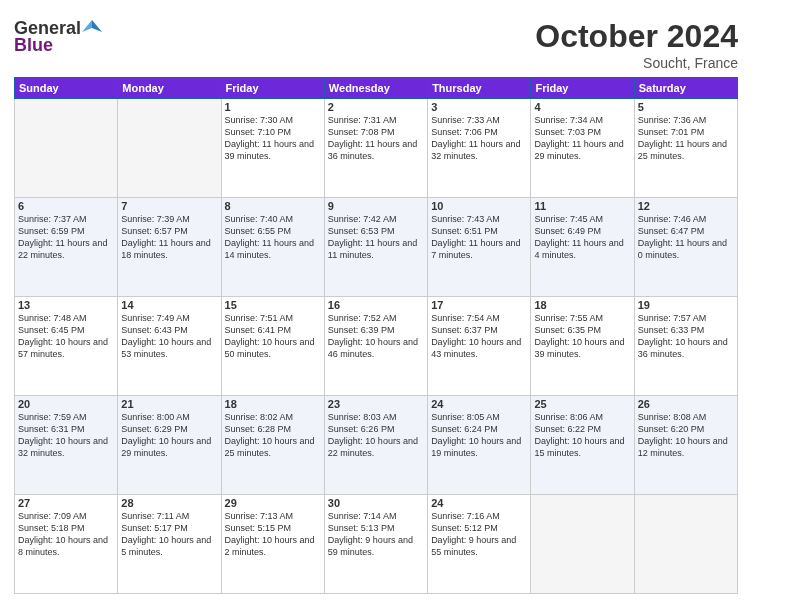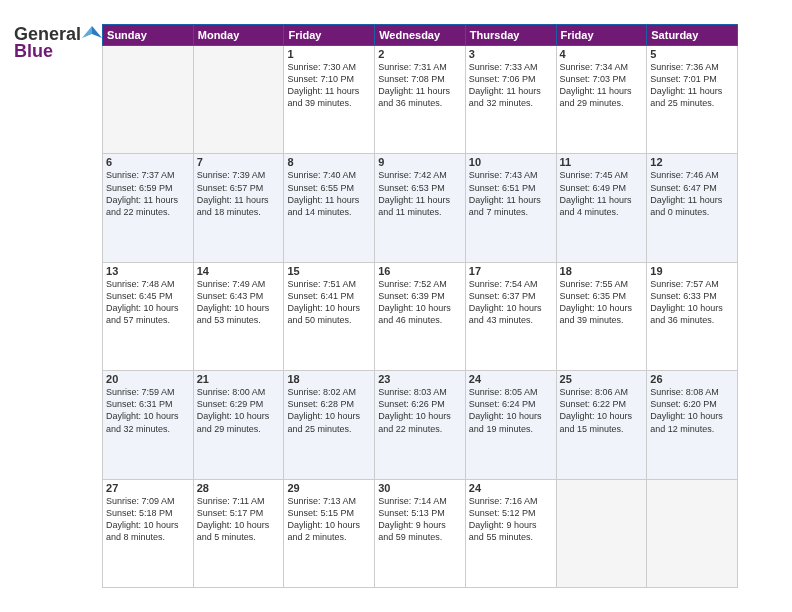--- a/index.html
+++ b/index.html
@@ -6,23 +6,23 @@
     body {
       font-family: Arial, sans-serif;
       background: #fff;
       width: 792px;
       height: 612px;
       overflow: hidden;
     }
     .page {
       width: 752px;
       height: 612px;
-      padding: 24px 14px;
+      padding: 18px 14px;
       display: flex;
-      flex-direction: row;
+      flex-direction: column;
     }
     .header {
       display: flex;
       justify-content: space-between;
       align-items: flex-start;
       margin-bottom: 6px;
     }
     .logo {
       display: flex;
       flex-direction: column;
@@ -41,21 +41,21 @@
       color: #555;
     }
     .calendar {
       flex: 1;
       border: 1px solid #ccc;
       border-collapse: collapse;
       width: 100%;
       table-layout: fixed;
     }
     .calendar th {
-      background-color: #701a75;
+      background-color: #6d28d9;
       color: #fff;
       font-size: 11px;
       font-weight: bold;
       padding: 4px 4px;
       text-align: left;
       border: 1px solid #1a5fa8;
     }
     .calendar td {
       border: 1px solid #ccc;
       vertical-align: top;
@@ -89,20 +89,24 @@
   <div class="header">
     <div class="logo">
       <div style="display:flex;align-items:center;">
         <span style="font-size:18px;font-weight:bold;color:#333;">General</span>
         <svg width="20" height="20" viewBox="0 0 20 20" style="margin-left:1px;margin-top:-2px;">
           <polygon points="10,2 20,14 10,10" fill="#2979c5"></polygon>
           <polygon points="10,2 0,14 10,10" fill="#5aabda"></polygon>
         </svg>
       </div>
       <span style="font-size:18px;font-weight:bold;color:#701a75;margin-top:-4px;">Blue</span>
+    </div>
+    <div class="title-block">
+      <div class="month-title">October 2024</div>
+      <div class="location">Soucht, France</div>
     </div>
   </div>
 
   <table class="calendar">
     <thead>
       <tr>
         <th>Sunday</th>
         <th>Monday</th>
         <th>Friday</th>
         <th>Wednesday</th>

